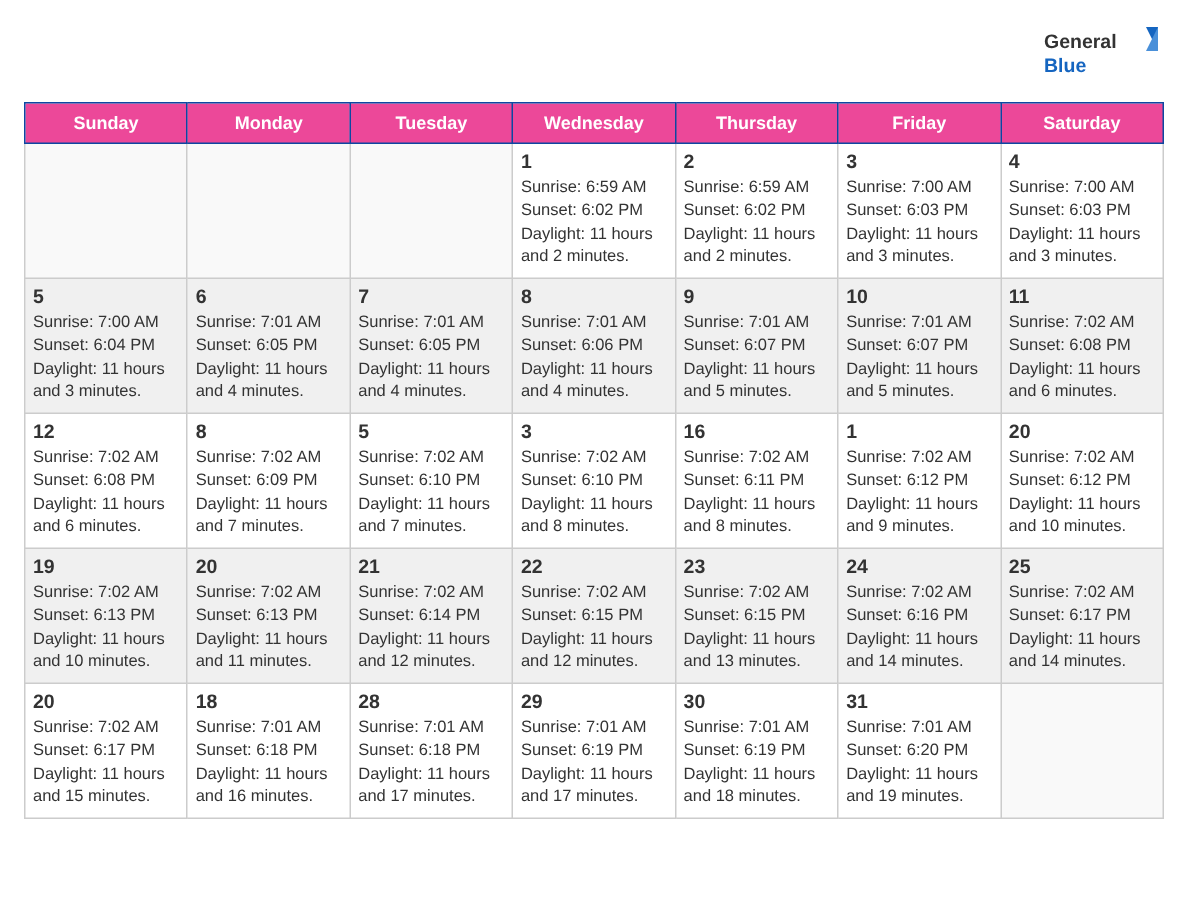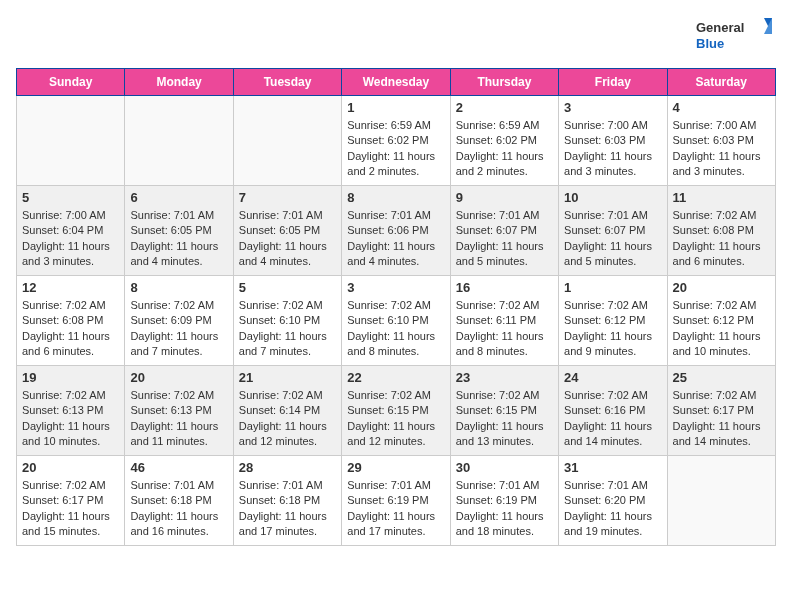--- a/index.html
+++ b/index.html
@@ -215,21 +215,21 @@
           <div class="day-number">25</div>
           <div class="day-info">Sunrise: 7:02 AM<br>Sunset: 6:17 PM<br>Daylight: 11 hours<br>and 14 minutes.</div>
         </td>
       </tr>
       <tr>
         <td>
           <div class="day-number">20</div>
           <div class="day-info">Sunrise: 7:02 AM<br>Sunset: 6:17 PM<br>Daylight: 11 hours<br>and 15 minutes.</div>
         </td>
         <td>
-          <div class="day-number">46</div>
+          <div class="day-number">18</div>
           <div class="day-info">Sunrise: 7:01 AM<br>Sunset: 6:18 PM<br>Daylight: 11 hours<br>and 16 minutes.</div>
         </td>
         <td>
           <div class="day-number">28</div>
           <div class="day-info">Sunrise: 7:01 AM<br>Sunset: 6:18 PM<br>Daylight: 11 hours<br>and 17 minutes.</div>
         </td>
         <td>
           <div class="day-number">29</div>
           <div class="day-info">Sunrise: 7:01 AM<br>Sunset: 6:19 PM<br>Daylight: 11 hours<br>and 17 minutes.</div>
         </td>

